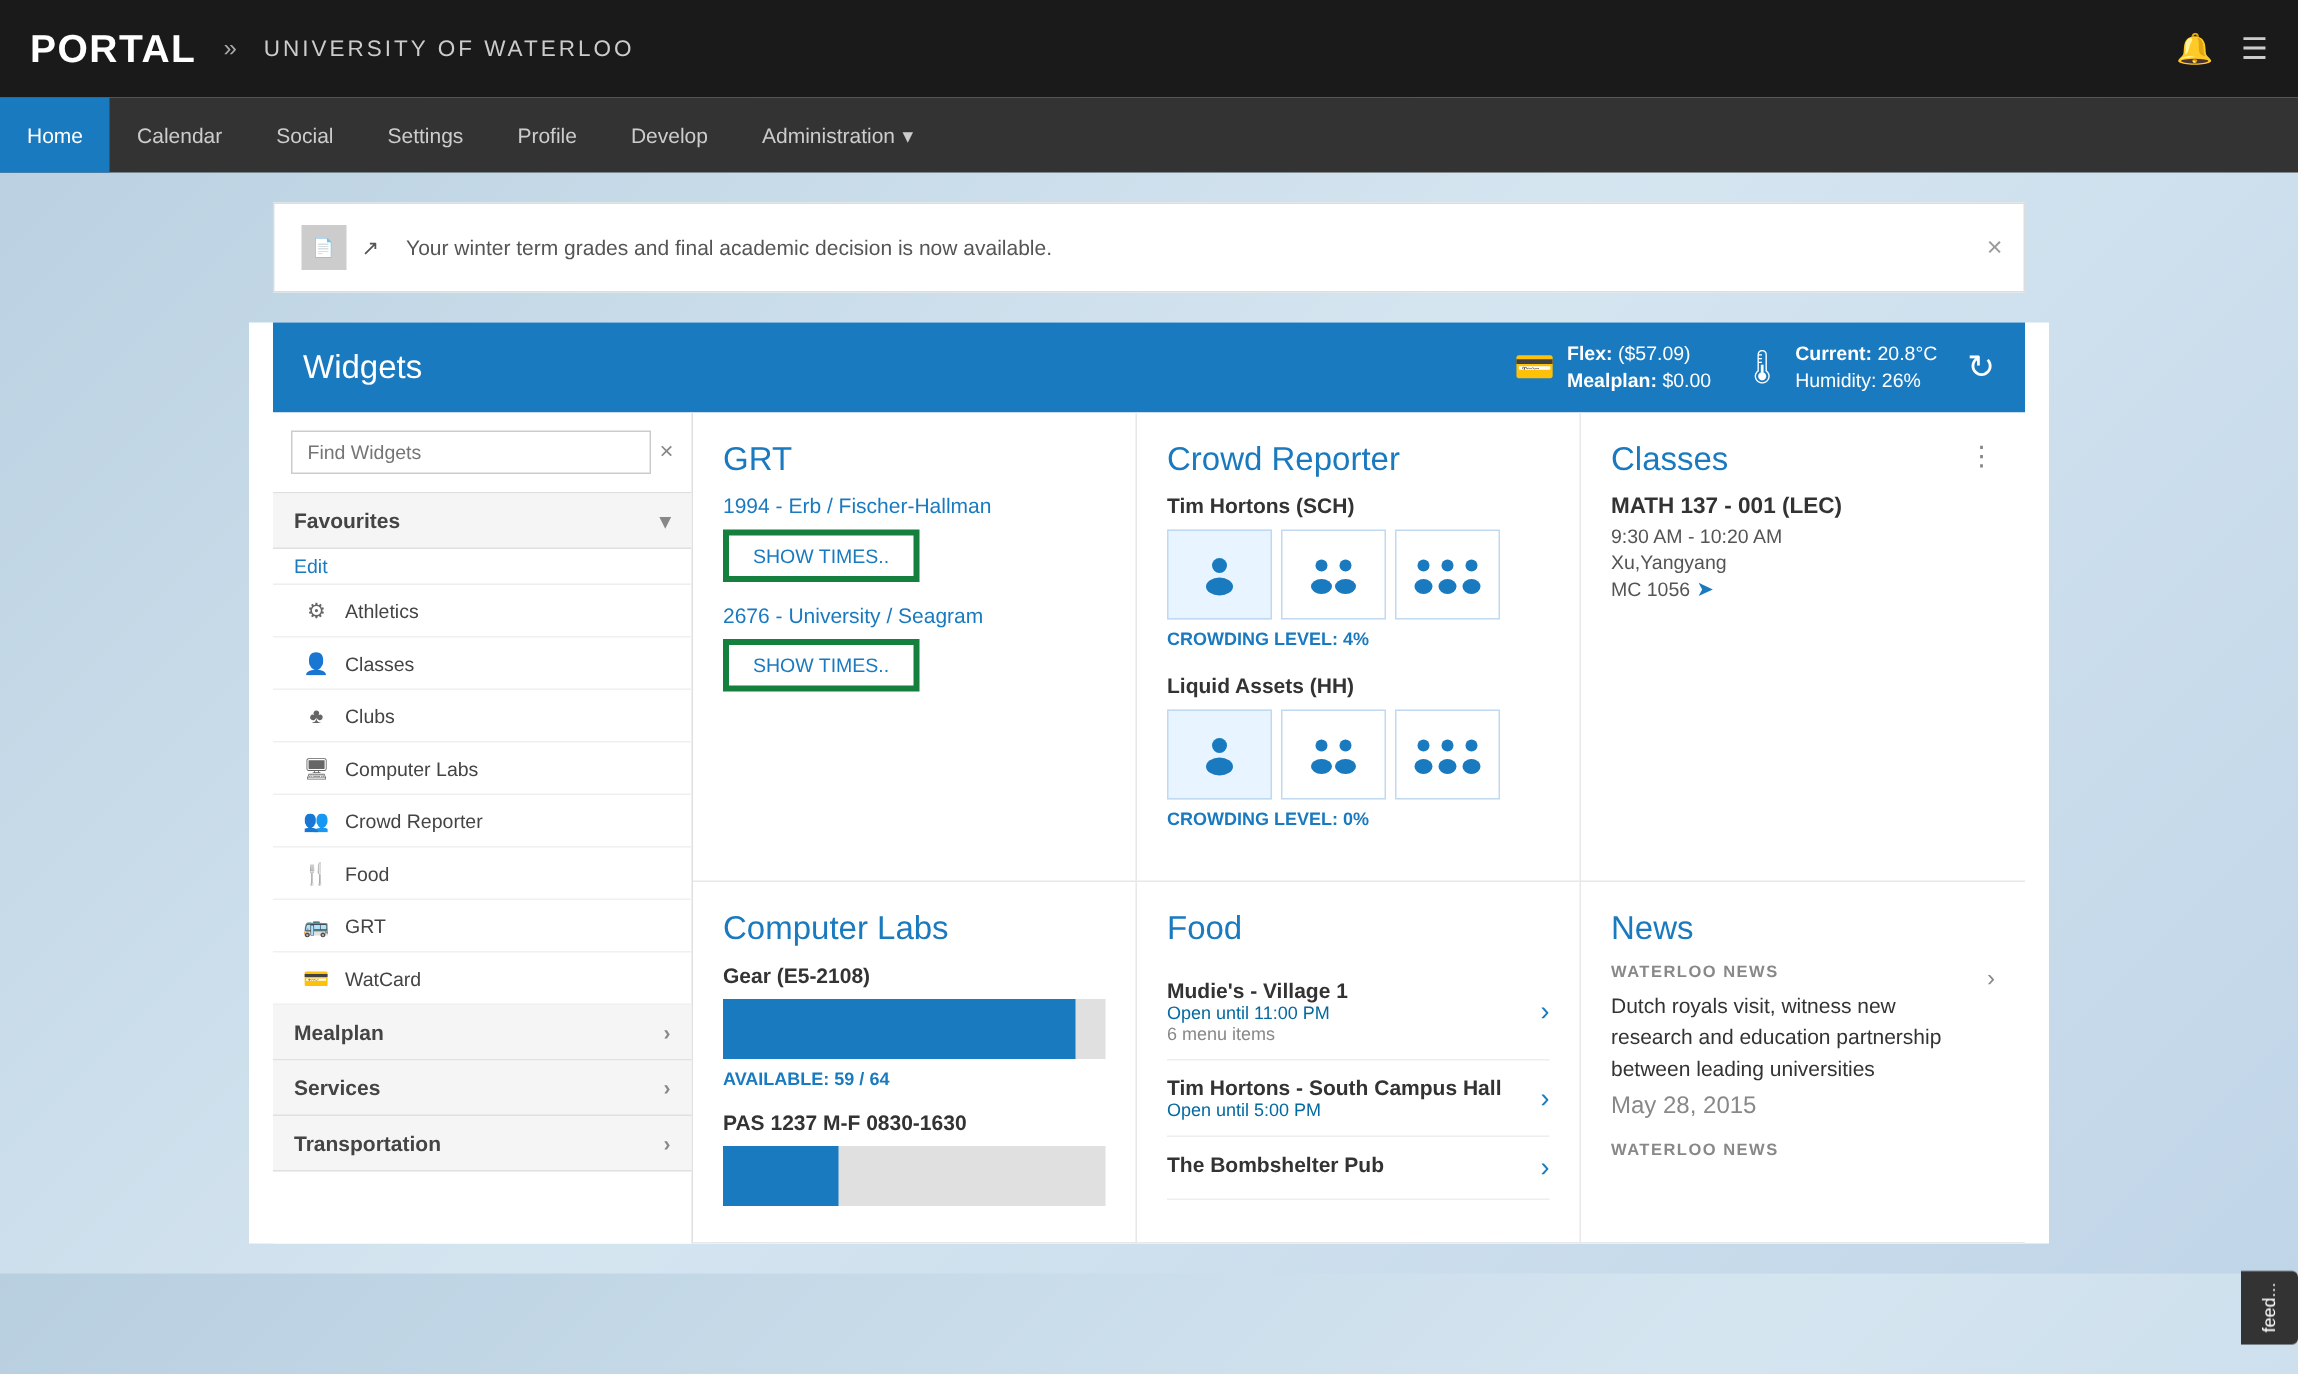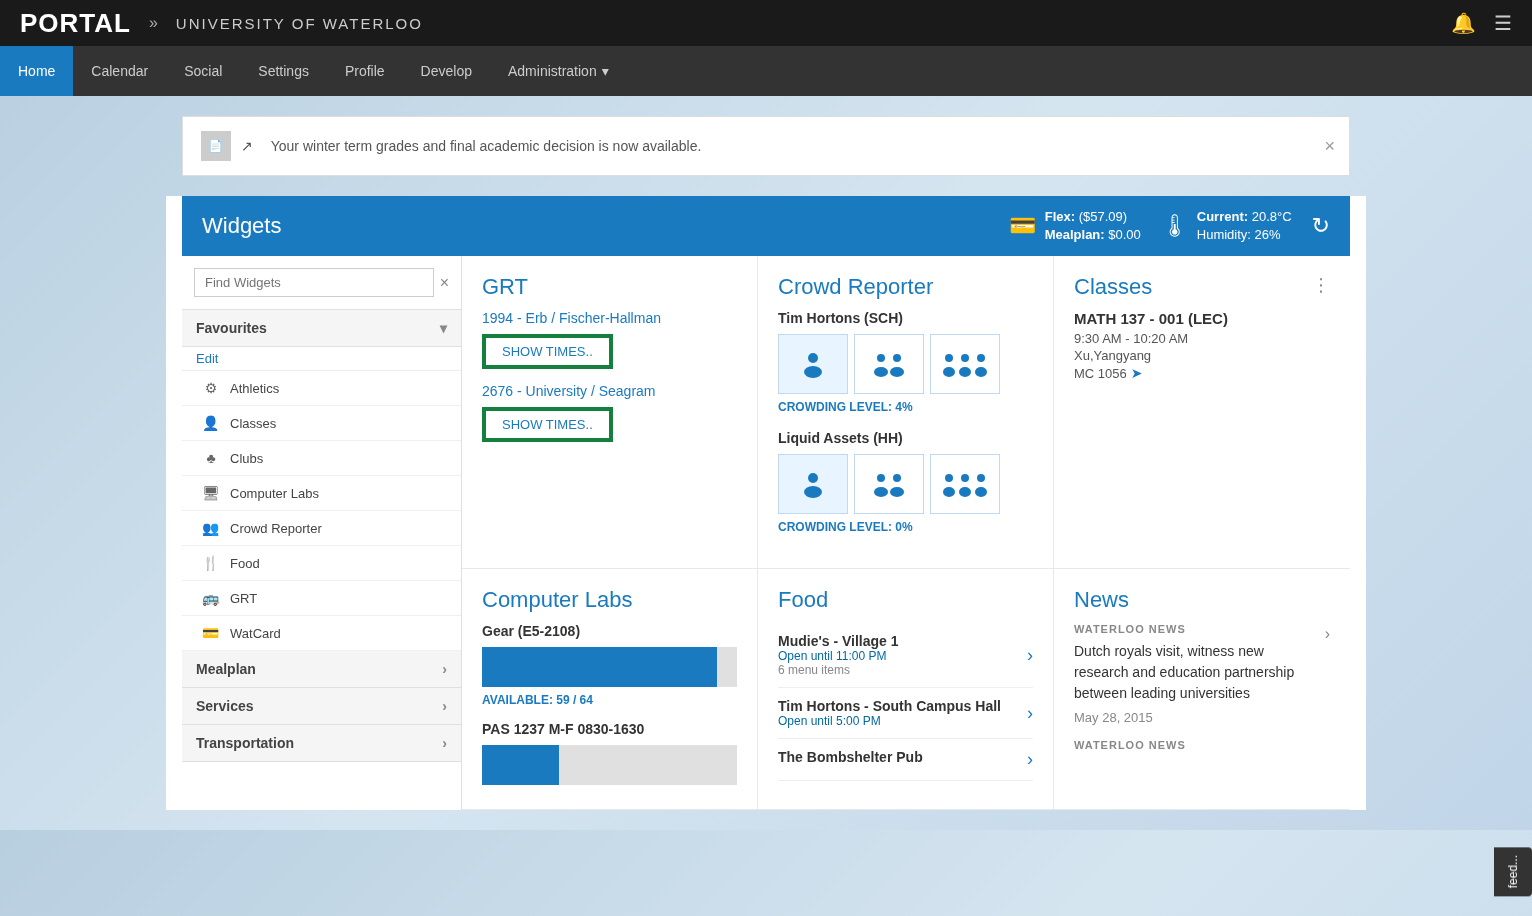--- a/index.html
+++ b/index.html
@@ -1,21 +1,21 @@
 <!DOCTYPE html>
 <html><head>
   <meta charset="utf-8">
   <style>
     * { box-sizing: border-box; margin: 0; padding: 0; }
     body { font-family: 'Helvetica Neue', Arial, sans-serif; font-size: 14px; background: #c9d8e8; }
 
     
     .top-bar {
       background: #1a1a1a;
-      height: 46px;
+      height: 65px;
       display: flex;
       align-items: center;
       padding: 0 20px;
       justify-content: space-between;
     }
     .top-bar-left { display: flex; align-items: center; gap: 12px; }
     .portal-logo { color: white; font-size: 26px; font-weight: 900; letter-spacing: 1px; }
     .chevrons { color: #aaa; font-size: 16px; margin: 0 6px; }
     .university-name { color: #ccc; font-size: 15px; letter-spacing: 2px; font-weight: 400; }
     .top-bar-right { display: flex; align-items: center; gap: 18px; }
@@ -212,21 +212,21 @@
     }
     .food-item-info { flex: 1; }
     .food-name { font-size: 14px; font-weight: 600; color: #333; }
     .food-hours { font-size: 12px; color: #0369a1; }
     .food-menu { font-size: 12px; color: #888; }
     .food-chevron { color: #1a7abf; font-size: 18px; align-self: center; }
 
     
     .news-source { font-size: 11px; color: #888; letter-spacing: 1px; text-transform: uppercase; margin-bottom: 6px; font-weight: 600; }
     .news-headline { font-size: 14px; color: #333; line-height: 1.5; margin-bottom: 6px; }
-    .news-date { font-size: 13px; color: #888; }
+    .news-date { font-size: 16px; color: #888; }
     .news-item { display: flex; justify-content: space-between; align-items: flex-start; gap: 10px; margin-bottom: 14px; }
     .news-chevron { color: #888; font-size: 16px; flex-shrink: 0; margin-top: 2px; }
 
     
     .page-bg {
       background: linear-gradient(135deg, #b8cfe0 0%, #d5e5f0 50%, #c0d5e8 100%);
       position: relative;
     }
 
     .feedback-tab {

